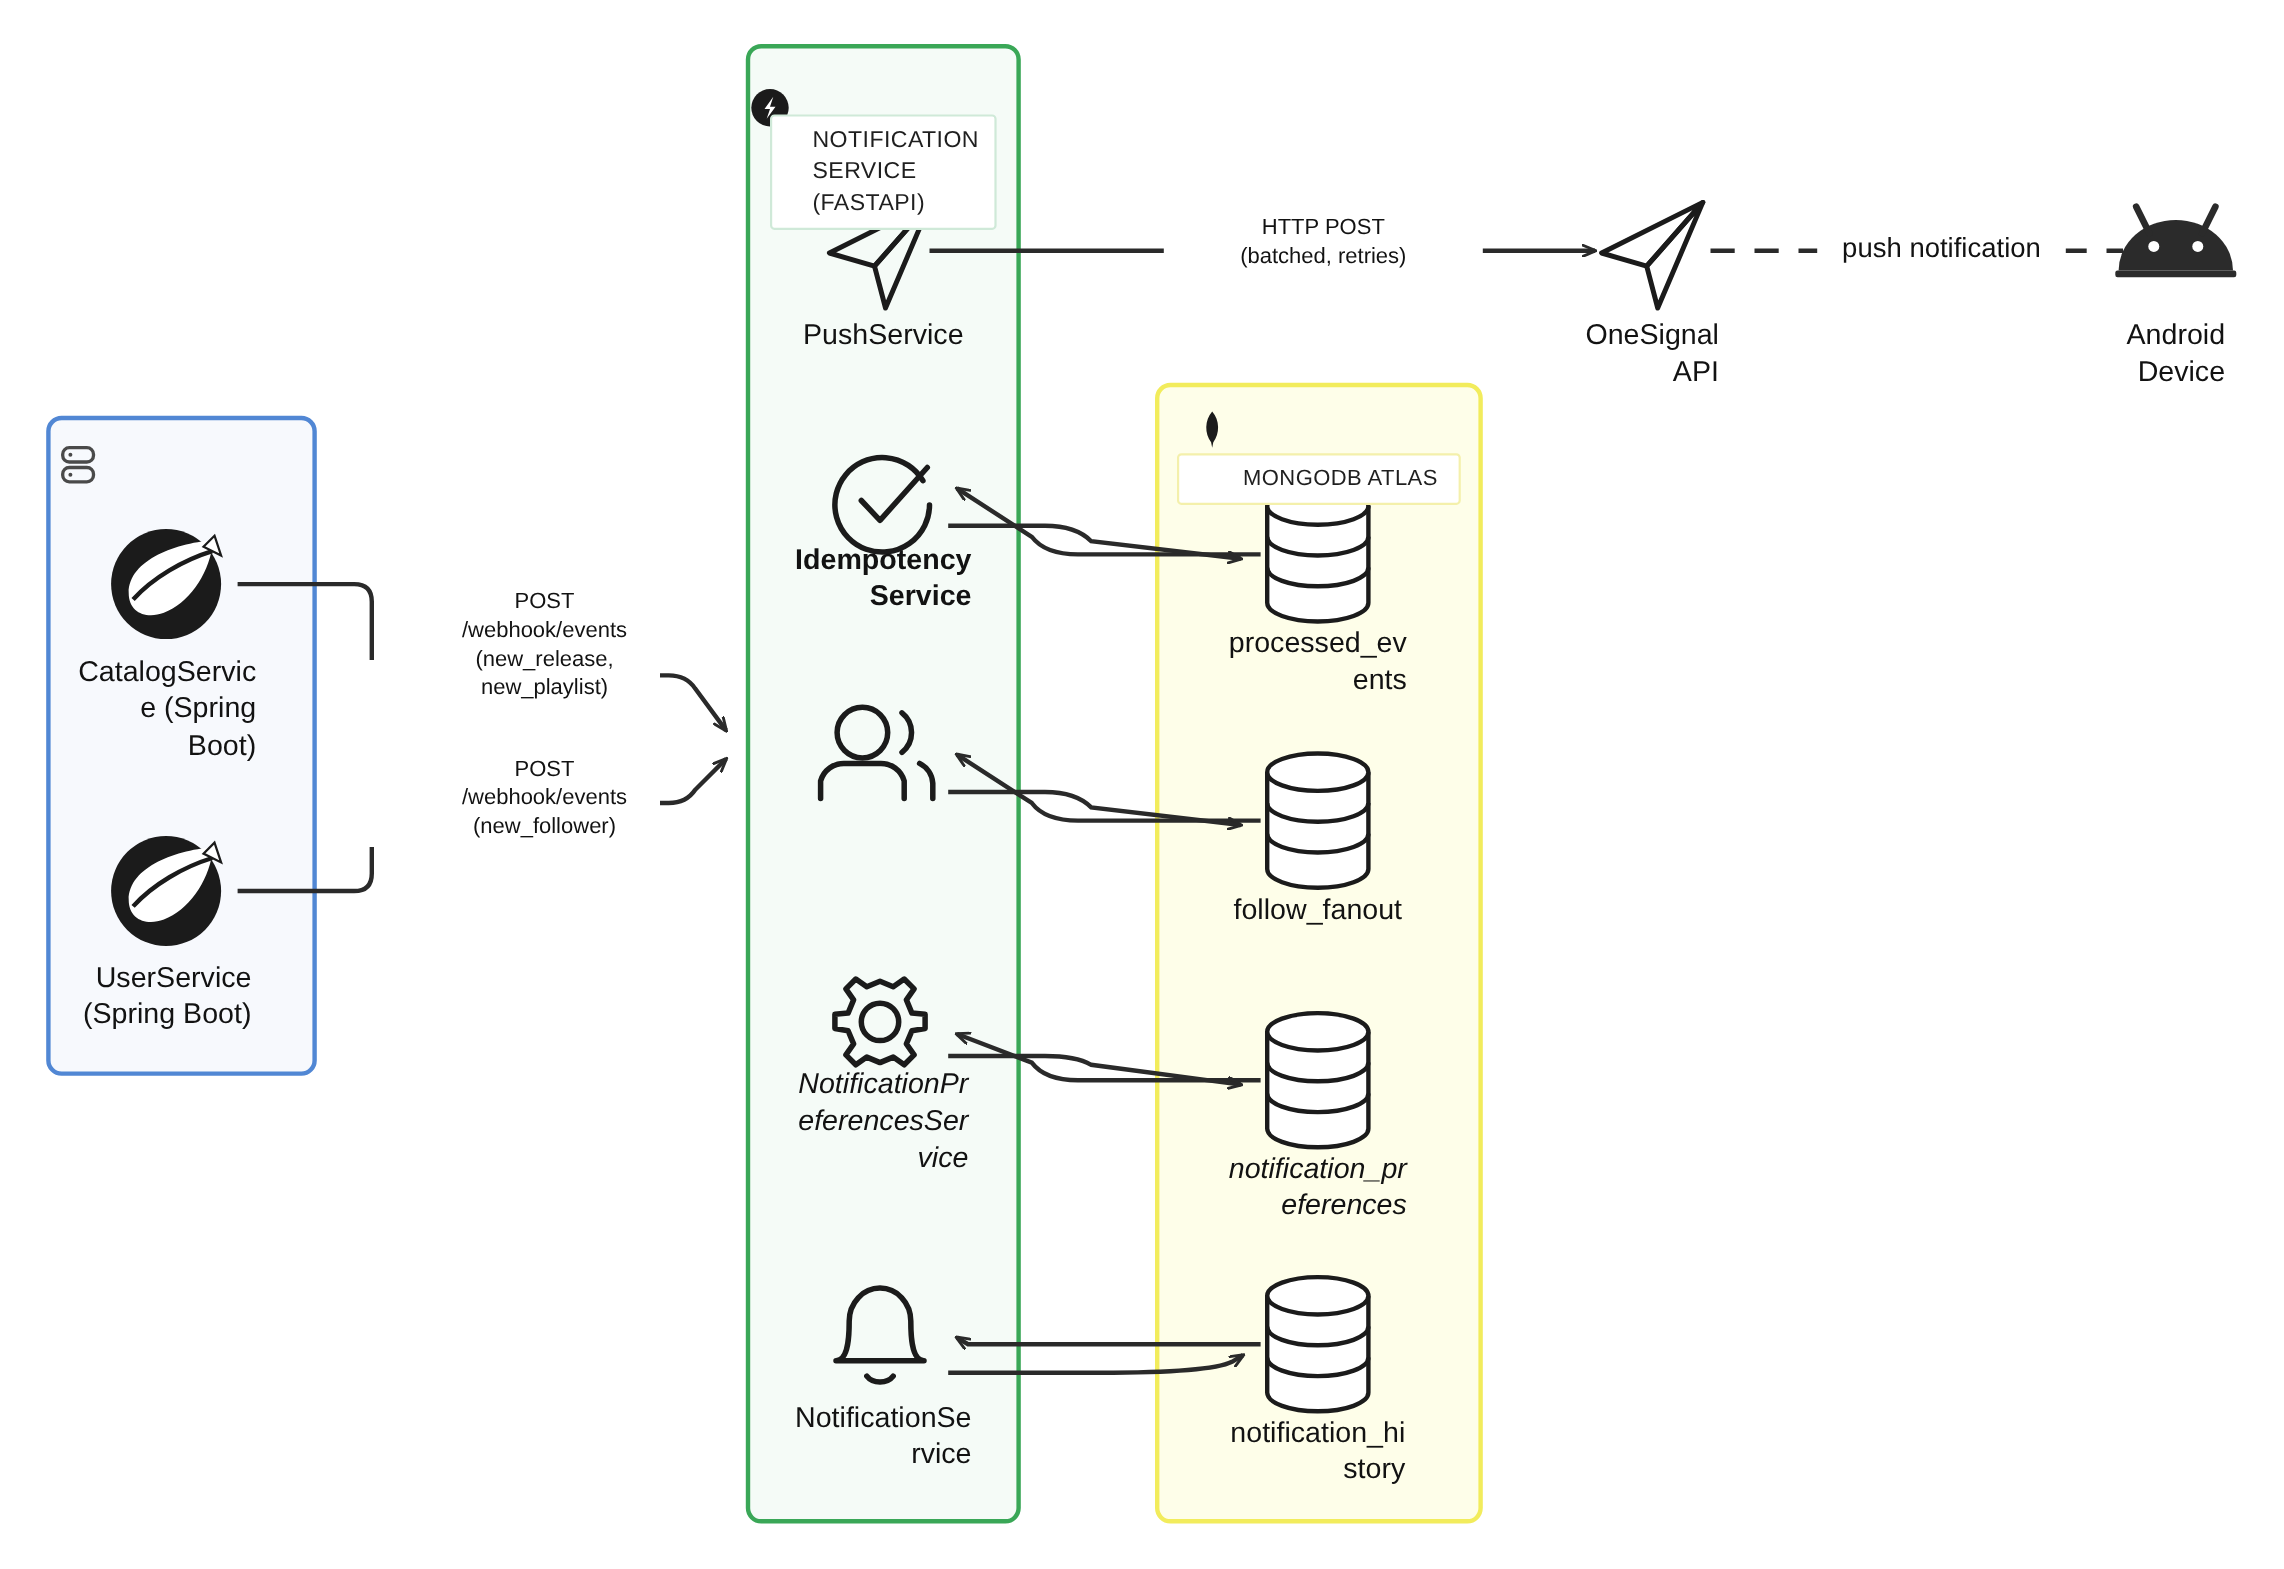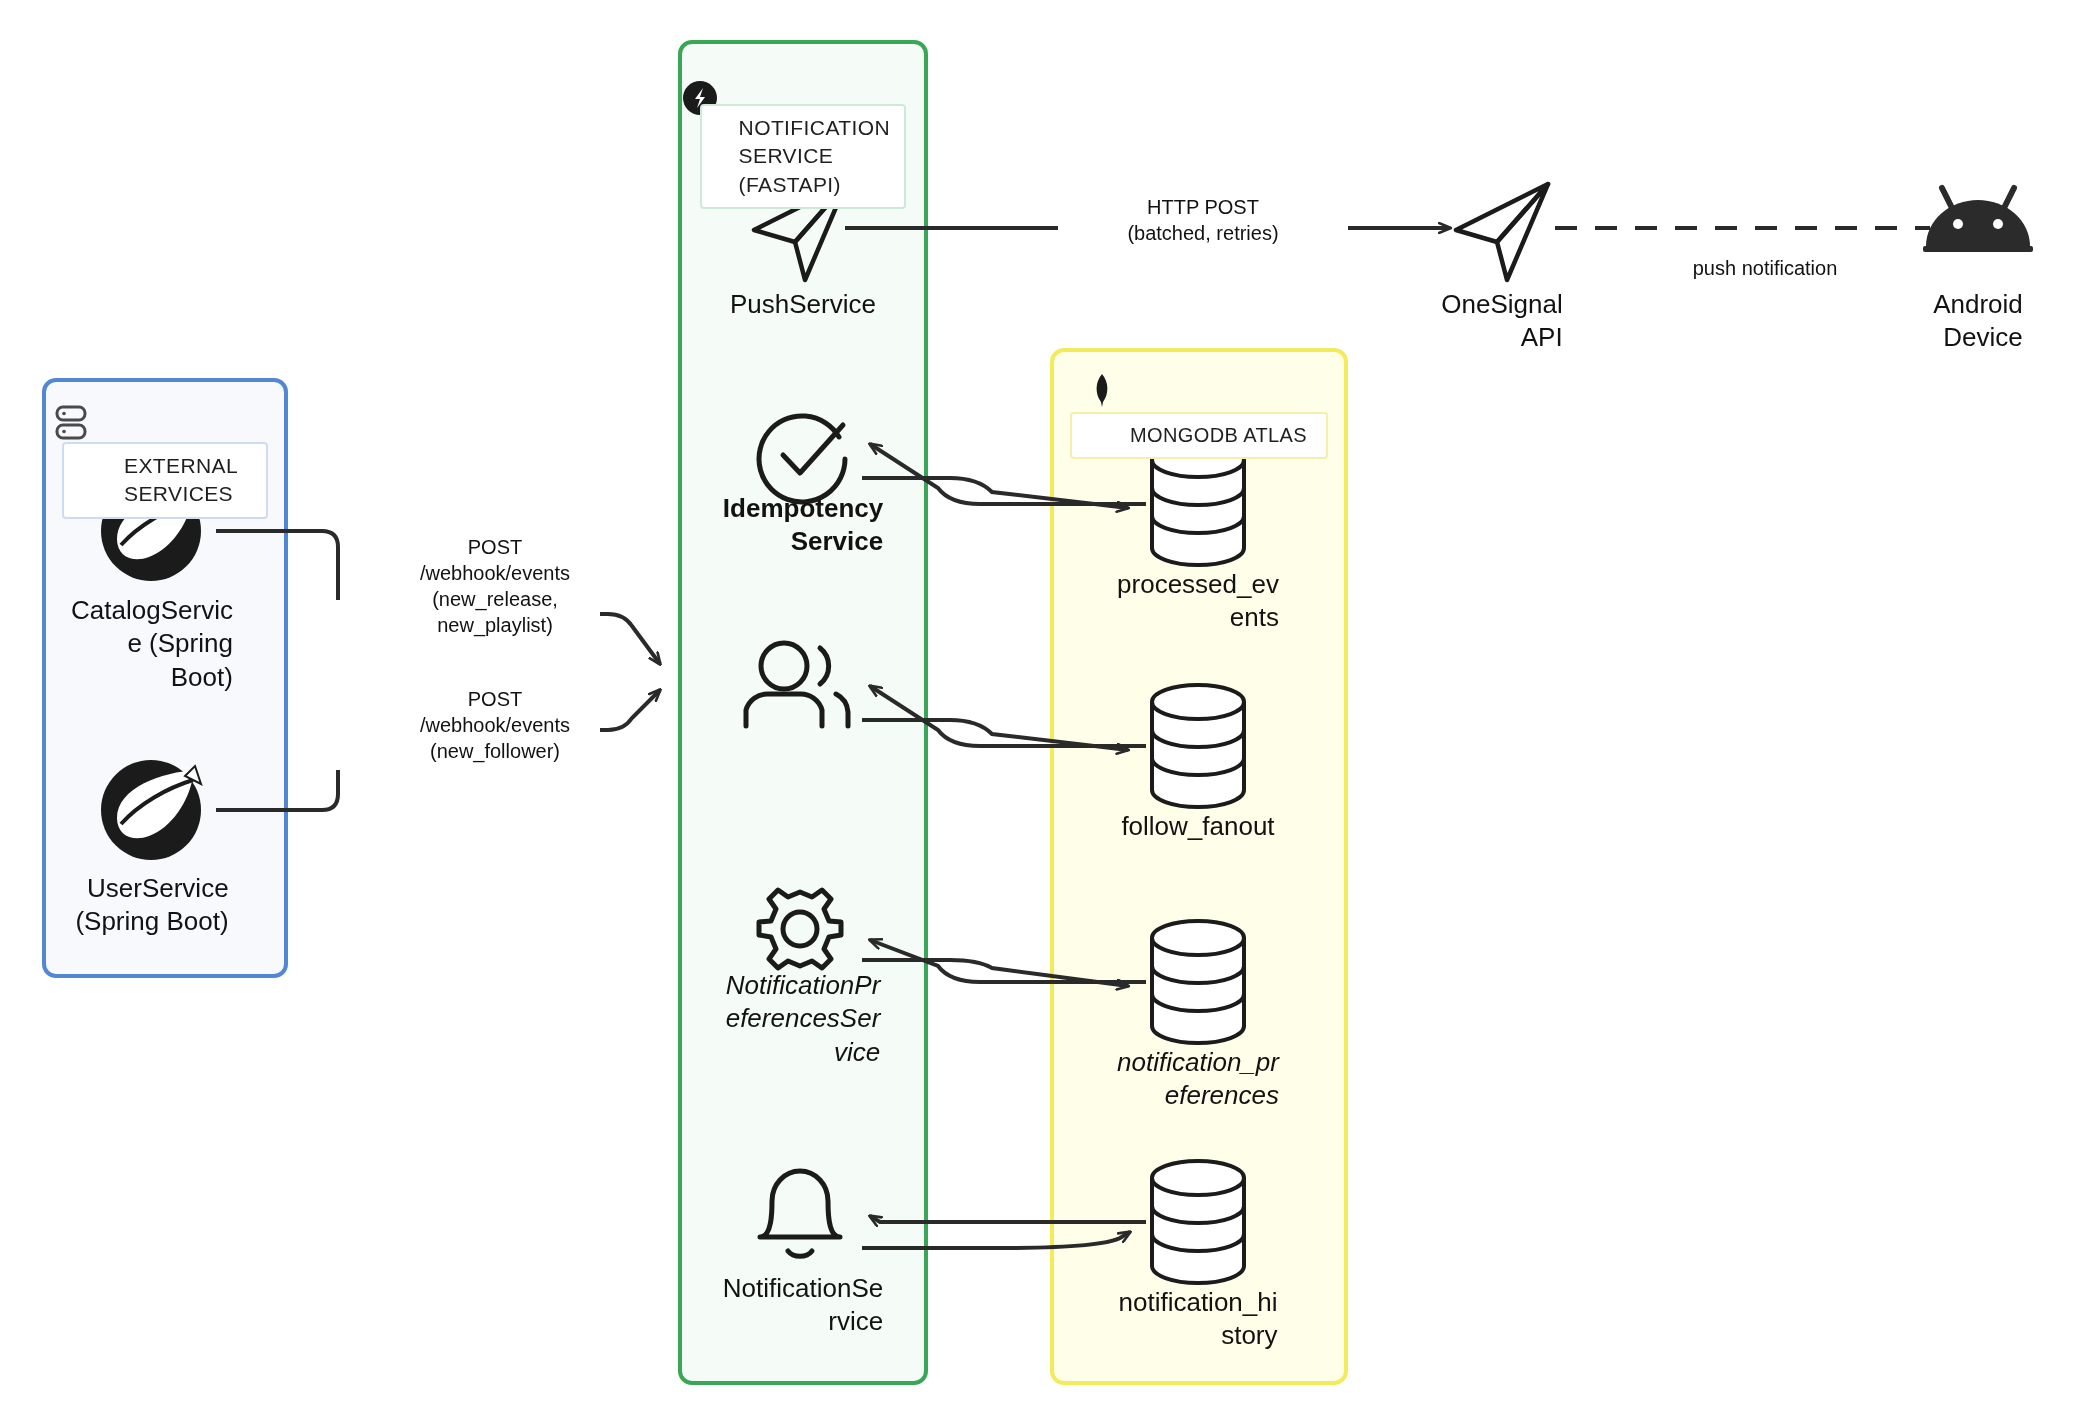--- a/index.html
+++ b/index.html
@@ -57,21 +57,21 @@
   }
   .edge-label {
     position: absolute;
     text-align: center;
     font-size: 20px;
     color: #121212;
     line-height: 1.3;
     white-space: pre-line;
     background: #ffffff;
   }
-  .edge-label.small { font-size: 20px; margin-top: 45px; }
+  .edge-label.small { font-size: 25px; }
 </style>
 </head>
 <body>
 
 <div id="canvas">
 
   <div class="group-box" style="left:42px; top:378px; width:246px; height:600px; border:4px solid #5187d4; background:#f7f9fd;"></div>
 
   <div class="group-box" style="left:678px; top:40px; width:250px; height:1345px; border:4px solid #3aa757; background:#f5fbf7;"></div>
 
@@ -221,25 +221,20 @@
     </g>
   </svg>
 
   <div class="group-title" style="left:700px; top:60px; width:206px; border:2px solid #cfe9d8;">
     <span style="width:34px;"></span>
     <span class="t-text">NOTIFICATION
 SERVICE
 (FASTAPI)</span>
   </div>
 
-  <div class="group-title" style="left:62px; top:398px; width:206px; border:2px solid #cedcf2;">
-    <span style="width:34px;"></span>
-    <span class="t-text">EXTERNAL
-SERVICES</span>
-  </div>
 
   <div class="group-title" style="left:1070px; top:368px; width:258px; border:2px solid #f4f0ab; font-size:20px;">
     <span style="width:32px;"></span>
     <span class="t-text">MONGODB ATLAS</span>
   </div>
 
   <div class="node" style="left:690px; top:288px; width:226px;">
     <span class="node-label">PushService</span>
   </div>
 

